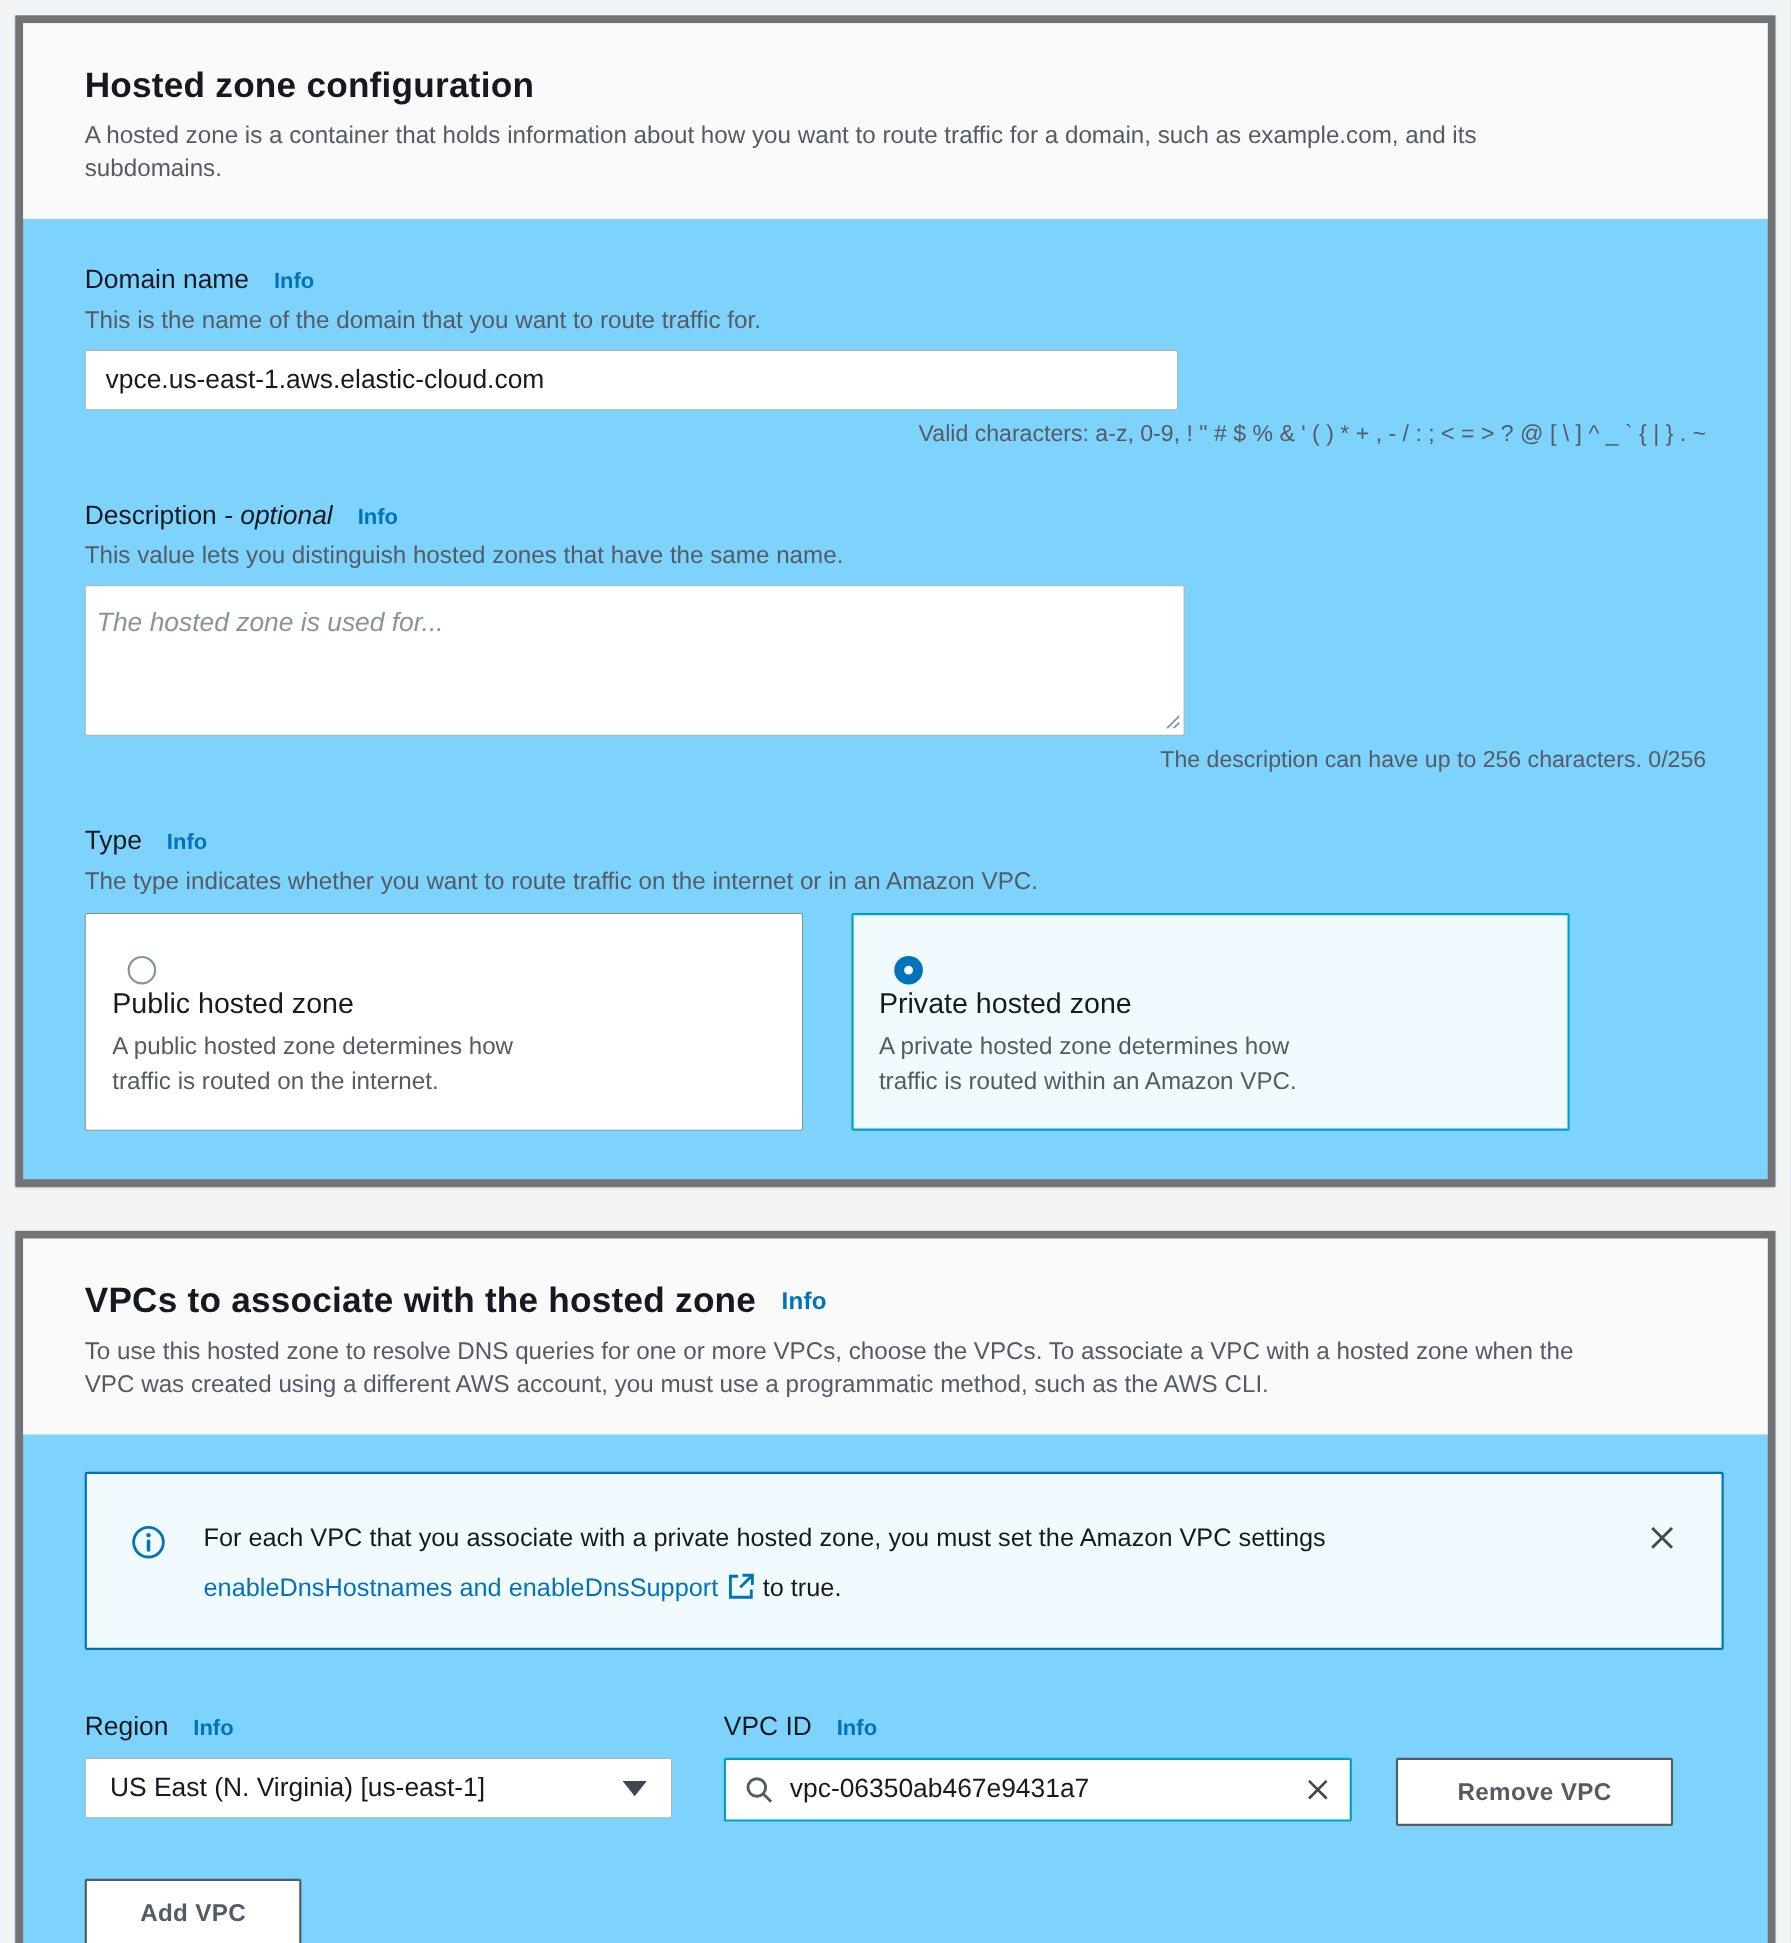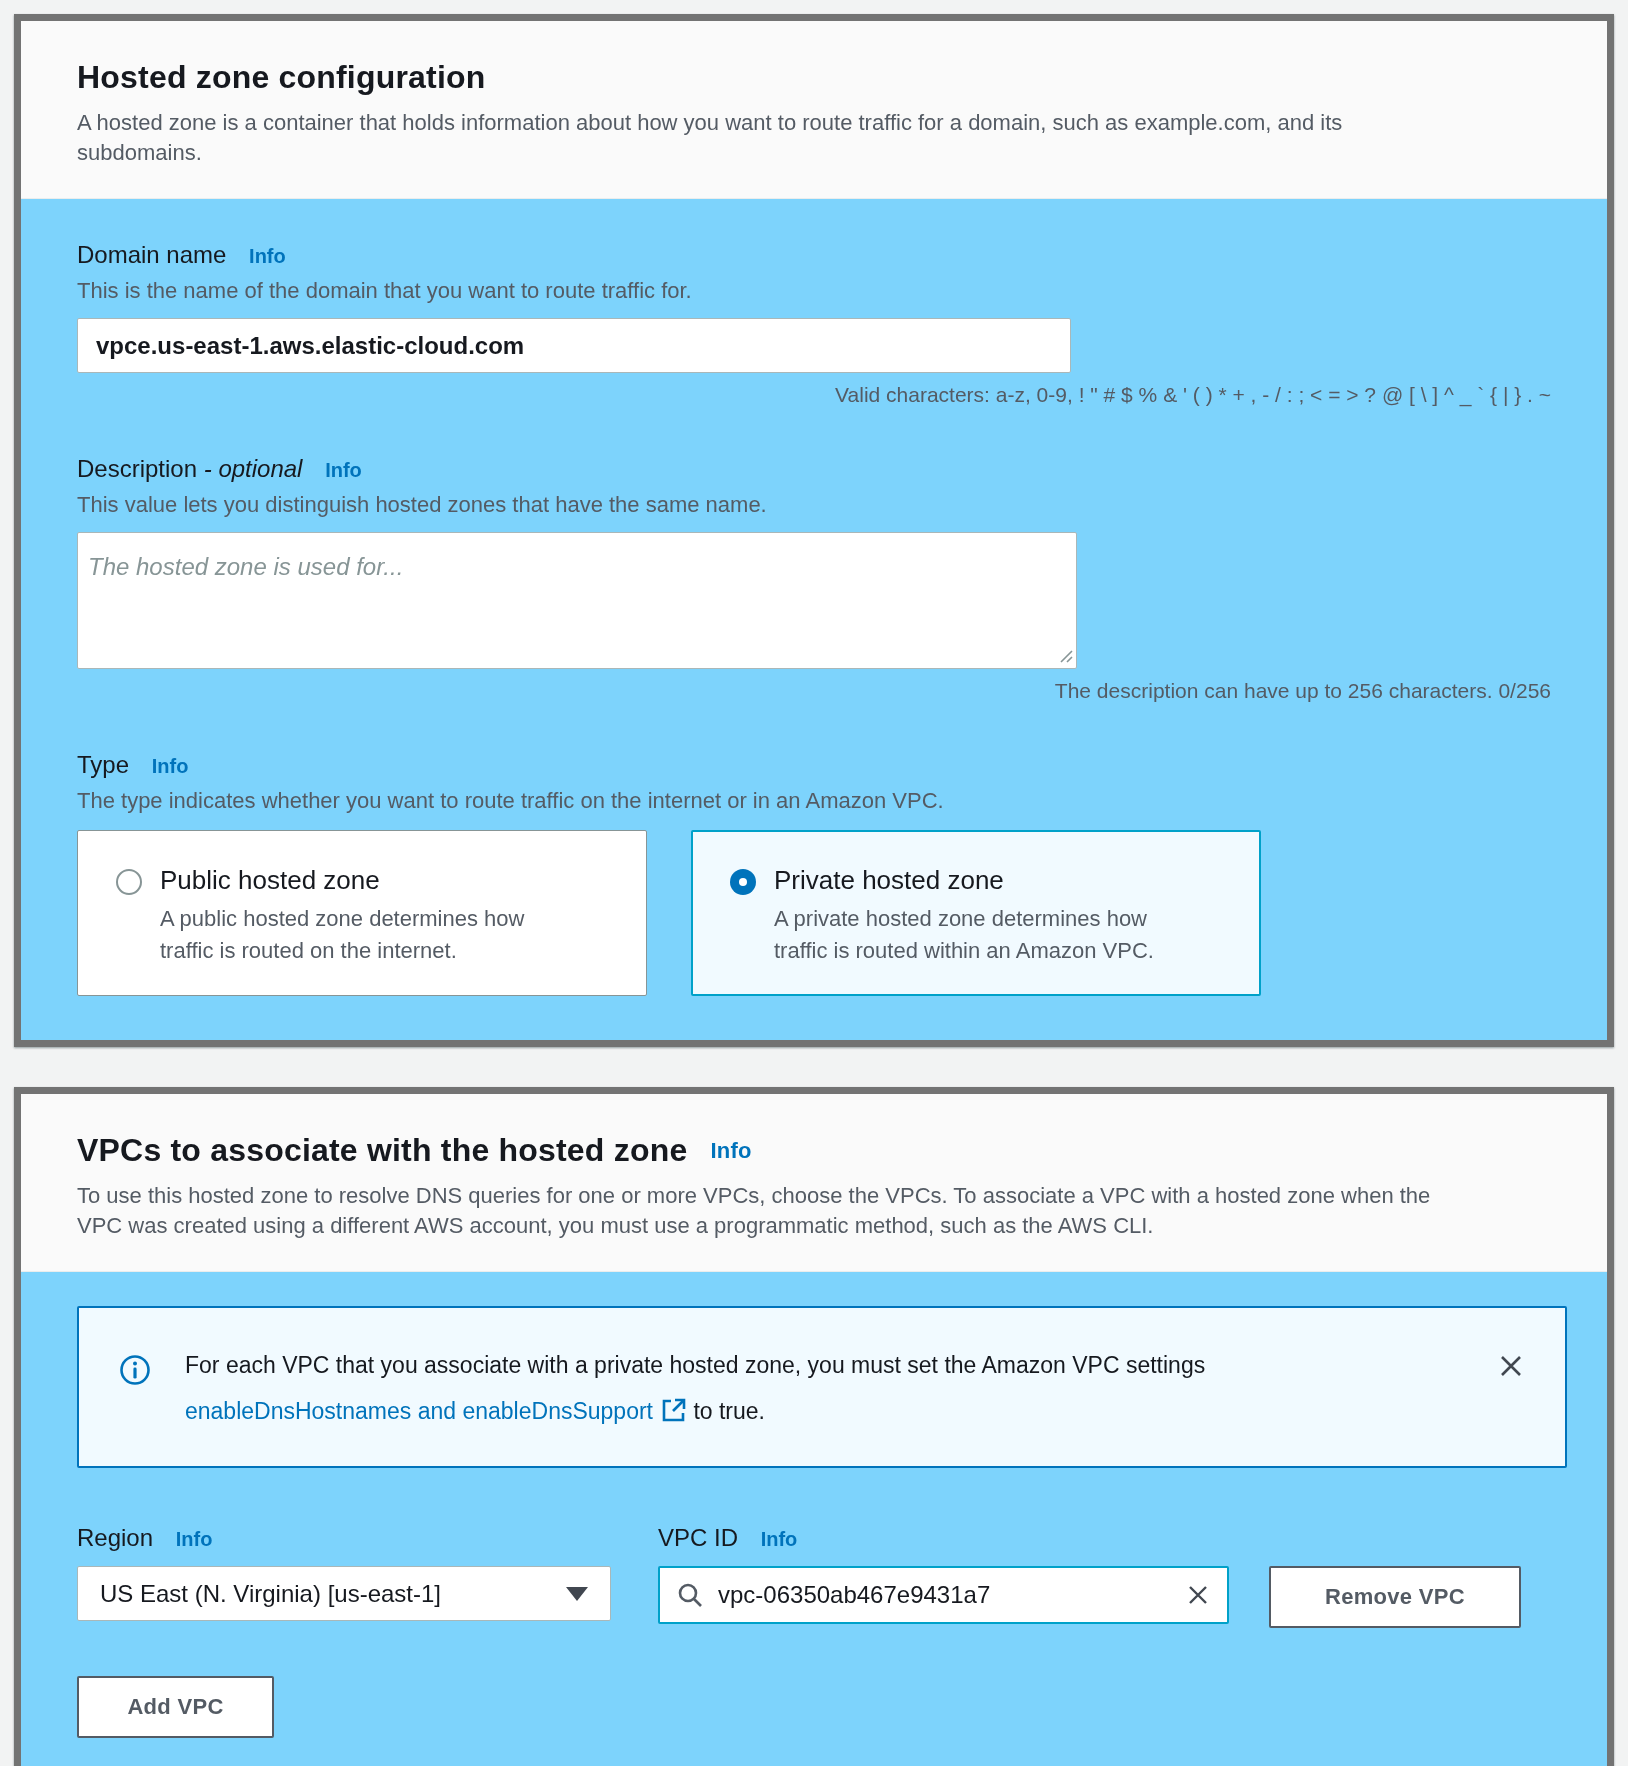--- a/index.html
+++ b/index.html
@@ -43,38 +43,38 @@
   .field-label .info-link { margin-left:16px; }
   .field-label .optional { font-style:italic; }
   .field-desc { font-size:22px; color:#545b64; line-height:30px; margin-top:4px; }
   .field-constraint { font-size:21px; color:#545b64; margin-top:10px;text-align:right; }
 
   .text-input {
     display:block; margin-top:12px;
     width:994px; height:55px;
     border:1px solid #aab7b8; border-radius:2px;
     padding:0 18px; font-size:24px; color:#16191f;
-    font-family:inherit; background:#fff; outline:none;font-weight:bold;
+    font-family:inherit; background:#fff; outline:none;
   }
   .textarea-wrap { position:relative; width:1000px; margin-top:12px; }
   textarea.text-area {
     display:block; width:1000px; height:137px; resize:none;
     border:1px solid #aab7b8; border-radius:2px;
     padding:20px 10px; font-size:24px; color:#16191f;
     font-family:inherit; background:#fff; outline:none;
   }
   textarea.text-area::placeholder { color:#879596; font-style:italic; opacity:1; }
   .resize-grip { position:absolute; right:4px; bottom:6px; pointer-events:none; }
 
   .tile-row { display:flex; gap:44px; margin-top:14px; }
   .tile {
-    width:570px; min-height:152px;
+    width:653px; min-height:152px;
     border:1px solid #879596; border-radius:2px; background:#fff;
     padding:32px 26px 28px 24px;
-    display:flex; align-items:flex-start; cursor:pointer;
+    display:flex; align-items:flex-start; cursor:pointer;flex-direction:column;
   }
   .tile.selected {
     border:2px solid #00a1c9; background:#f1faff;
     padding:31px 25px 27px 23px;
   }
   .radio {
     flex:0 0 auto; width:26px; height:26px; border-radius:50%;
     border:2px solid #879596; background:#fff; margin:6px 18px 0 14px;
   }
   .tile.selected .radio {

